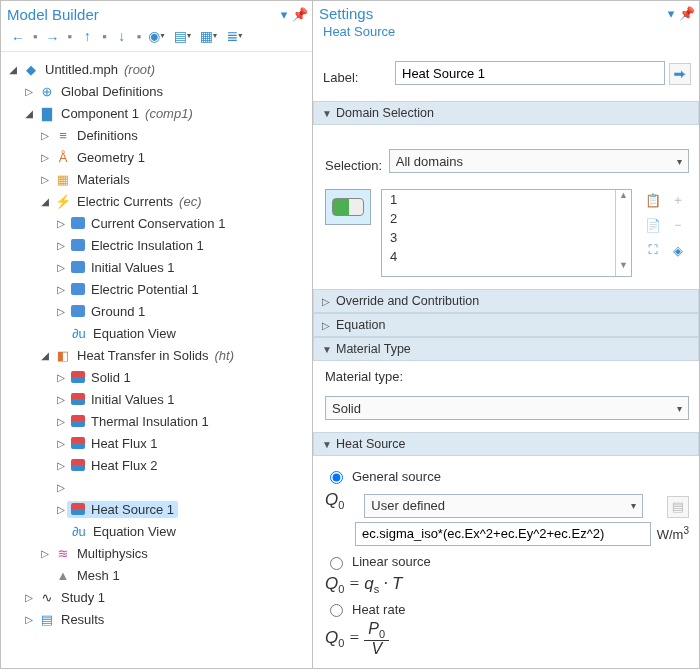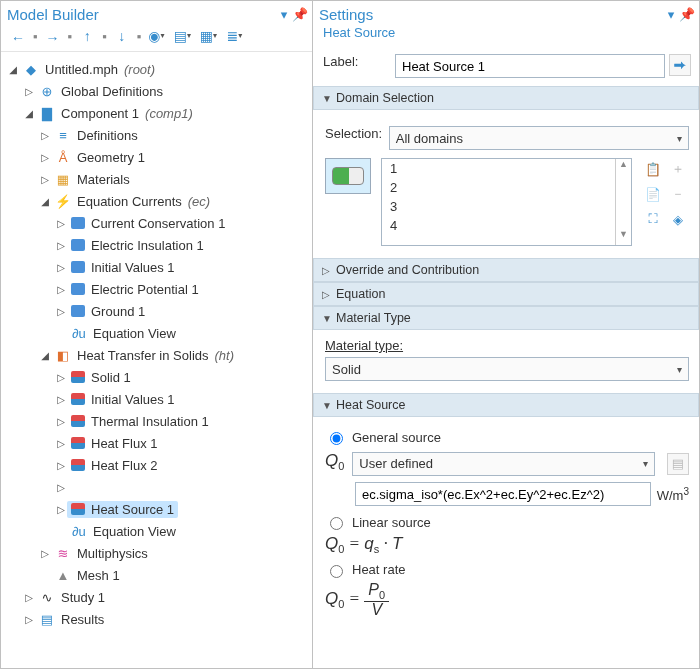--- a/index.html
+++ b/index.html
@@ -36,21 +36,21 @@
   .ic-mat{color:#e0a030;}
   .ic-phys{color:#4a90d9;}
   .ic-feat{background:#4a90d9; color:#fff; width:14px;height:12px;border-radius:2px; font-size:9px; line-height:12px;}
   .ic-waves{color:#d94aa0;}
   .ic-tbl{color:#368ccc;}
   .ic-mesh{color:#888;}
   .ic-ht{color:#e07030;}
   .ic-htfeat{width:14px;height:12px;border-radius:2px;font-size:9px;line-height:12px; background:linear-gradient(to bottom,#e04a4a 0,#e04a4a 50%,#368ccc 50%,#368ccc 100%); color:#fff;}
   
   .form { padding: 0 8px 10px 10px; overflow:auto; }
-  .form-row { display:flex; align-items:flex-start; margin:8px 0;}
+  .form-row { display:flex; align-items:flex-end; margin:16px 0;}
   .form-label { width:72px; }
   .input { flex:1; border:1px solid #a7b7c6; padding:3px 6px; height:24px; font-size:13px; background:#fff;}
   .help-btn { width:22px;height:22px; margin-left:4px; display:flex;align-items:center;justify-content:center; color:#368ccc; cursor:pointer; background:#f7f7f7; border:1px solid #d0d0d0;}
   .section-head { background:#dde9f2; border:1px solid #c8d6e1; margin:0 -8px 0 -10px; padding:4px 8px; display:flex; align-items:center; cursor:pointer; font-size:12.5px; color:#333;}
   .section-head .caret{ width:14px; color:#555; font-size:10px;}
   .section-head.collapsed .caret::before{content:"▷";}
   .section-head .caret::before{content:"▼";}
   .section-body{ padding:8px 2px 12px 2px;}
   .combo { width:100%; border:1px solid #a7b7c6; background:#fafafa; height:24px; padding:2px 6px; display:flex; align-items:center; justify-content:space-between; cursor:pointer;}
   .combo::after{content:"▾"; font-size:10px; color:#555; margin-left:6px;}
@@ -64,26 +64,26 @@
   .side-tools{ display:grid; grid-template-columns:22px 22px; grid-template-rows:22px 22px 22px; gap:3px;}
   .side-tools .t{width:22px;height:22px;display:flex;align-items:center;justify-content:center;border:0;font-size:13px;color:#368ccc;cursor:pointer;}
   .side-tools .t.dim{color:#bbb;}
   .radio-row{ display:flex; align-items:center; gap:6px; margin:4px 0;}
   input[type=radio]{ width:13px;height:13px;}
   .eq { font-style:italic; font-family:"Cambria Math","Times New Roman",serif; font-size:17px; margin:2px 0 6px 0;}
   .sub{font-size:11px; vertical-align:sub; font-style:normal;}
   .frac{display:inline-block; text-align:center; vertical-align:middle; line-height:1; font-size:16px;}
   .frac .num{display:block; border-bottom:1px solid #333; padding:0 4px;}
   .frac .den{display:block; padding:0 4px;}
-  .q0-row{display:flex; align-items:center; gap:8px;}
+  .q0-row{display:flex; align-items:flex-end; gap:20px;}
   .q0-row .combo{flex:1;}
   .expr-row{display:flex; align-items:center; gap:6px; margin-top:4px;}
   .unit{white-space:nowrap; font-size:13px;text-align:right;}
   .sup{font-size:10px; vertical-align:super;}
-  .matlabel{margin-bottom:4px;text-decoration:underline;}
+  .matlabel{margin-bottom:12px;}
 </style>
 </head>
 <body>
 
 <div class="panel left">
   <div class="title-bar">
     <span class="title">Model Builder</span>
     <span class="spacer"></span>
     <span class="chev">▾</span>
     <span class="pin">📌</span>
@@ -144,21 +144,21 @@
         <span class="twisty">▷</span>
         <span class="label-box">
           <span class="node-icon ic-mat">▦</span>
           <span class="node-label">Materials</span>
         </span>
       </div>
       <div class="node-row d2">
         <span class="twisty">◢</span>
         <span class="label-box">
           <span class="node-icon ic-phys">⚡</span>
-          <span class="node-label">Equation Currents</span>
+          <span class="node-label">Electric Currents</span>
           <span class="node-tag"> (ec)</span>
         </span>
       </div>
       <div class="node-row d3">
         <span class="twisty">▷</span>
         <span class="label-box">
           <span class="node-icon ic-feat"> </span>
           <span class="node-label">Current Conservation 1</span>
         </span>
       </div>

